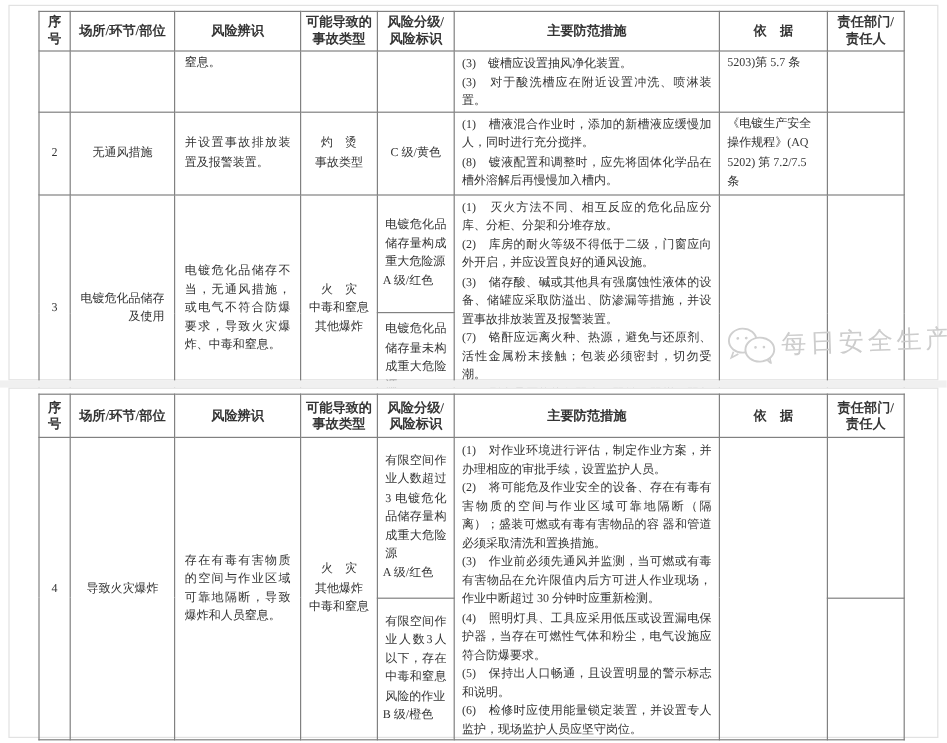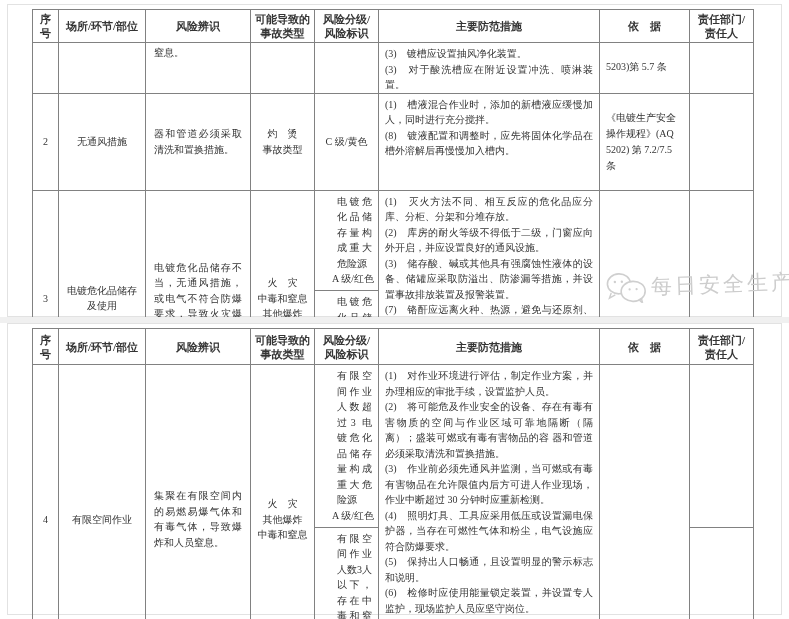--- a/index.html
+++ b/index.html
@@ -40,32 +40,32 @@
     padding: 1px 2px;
   }
   .risk-table th {
     font-size: 11px;
     line-height: 14px;
     font-weight: bold;
     white-space: pre-line;
     padding: 2px 1px;
   }
   td.cell-risk { text-align: left; text-align: justify; padding: 2px 8px; }
-  td.cell-location-multi { text-align: center; padding: 2px 8px; }
+  td.cell-location-multi { text-align: right; padding: 2px 8px; }
   td.cell-accident { white-space: pre-line; }
   td.cell-measures {
     text-align: left;
     vertical-align: top;
     padding: 3px 6px 0 6px;
   }
   .measure { text-align: justify; line-height: 15.5px; }
-  td.cell-basis { text-align: left; padding: 16px 6px; line-height: 16px; }
+  td.cell-basis { text-align: left; padding: 2px 6px; line-height: 16px; }
   td.top-align { vertical-align: top; }
-  .level-desc { text-align: left; padding: 0 2px; text-align: justify; margin-left: 16px; }
-  .level-grade { text-align: right; line-height: 16px; }
+  .level-desc { text-align: left; padding: 0 2px; text-align: justify; }
+  .level-grade { text-align: left; line-height: 16px; }
   td.cell-level-split { padding: 3px 4px; }
 
   .watermark {
     position: absolute;
     display: flex;
     align-items: center;
     gap: 4px;
     color: #cdcdcd;
     font-size: 21px;
     letter-spacing: 3px;
@@ -116,21 +116,21 @@
       <td class="cell-measures">
         <div class="measure">(3)　镀槽应设置抽风净化装置。</div>
         <div class="measure">(3)　对于酸洗槽应在附近设置冲洗、喷淋装置。</div>
       </td>
       <td class="cell-basis top-align">5203)第 5.7 条</td>
       <td></td>
     </tr>
     <tr style="height:62px">
       <td>2</td>
       <td>无通风措施</td>
-      <td class="cell-risk">器和管道必须采取清洗和置换措施。</td>
+      <td class="cell-risk">并设置事故排放装置及报警装置。</td>
       <td class="cell-accident">灼　烫
 事故类型</td>
       <td>C 级/黄色</td>
       <td class="cell-measures">
         <div class="measure">(1)　槽液混合作业时，添加的新槽液应缓慢加人，同时进行充分搅拌。</div>
         <div class="measure">(8)　镀液配置和调整时，应先将固体化学品在槽外溶解后再慢慢加入槽内。</div>
       </td>
       <td class="cell-basis">《电镀生产安全操作规程》(AQ 5202) 第 7.2/7.5 条</td>
       <td></td>
     </tr>
@@ -202,22 +202,22 @@
 事故类型</th>
       <th>风险分级/
 风险标识</th>
       <th>主要防范措施</th>
       <th>依　据</th>
       <th>责任部门/
 责任人</th>
     </tr>
     <tr style="height:130px">
       <td rowspan="2">4</td>
-      <td rowspan="2">有限空间作业</td>
-      <td rowspan="2" class="cell-risk">集聚在有限空间内的易燃易爆气体和有毒气体，导致爆炸和人员窒息。</td>
+      <td rowspan="2">导致火灾爆炸</td>
+      <td rowspan="2" class="cell-risk">存在有毒有害物质的空间与作业区域可靠地隔断，导致爆炸和人员窒息。</td>
       <td rowspan="2" class="cell-accident">火　灾
 其他爆炸
 中毒和窒息</td>
       <td class="cell-level-split">
         <div class="level-desc">有限空间作业人数超过3 电镀危化品储存量构成重大危险源</div>
         <div class="level-grade">A 级/红色</div>
       </td>
       <td rowspan="2" class="cell-measures">
         <div class="measure">(1)　对作业环境进行评估，制定作业方案，并办理相应的审批手续，设置监护人员。</div>
         <div class="measure">(2)　将可能危及作业安全的设备、存在有毒有害物质的空间与作业区域可靠地隔断（隔离）；盛装可燃或有毒有害物品的容 器和管道必须采取清洗和置换措施。</div>

